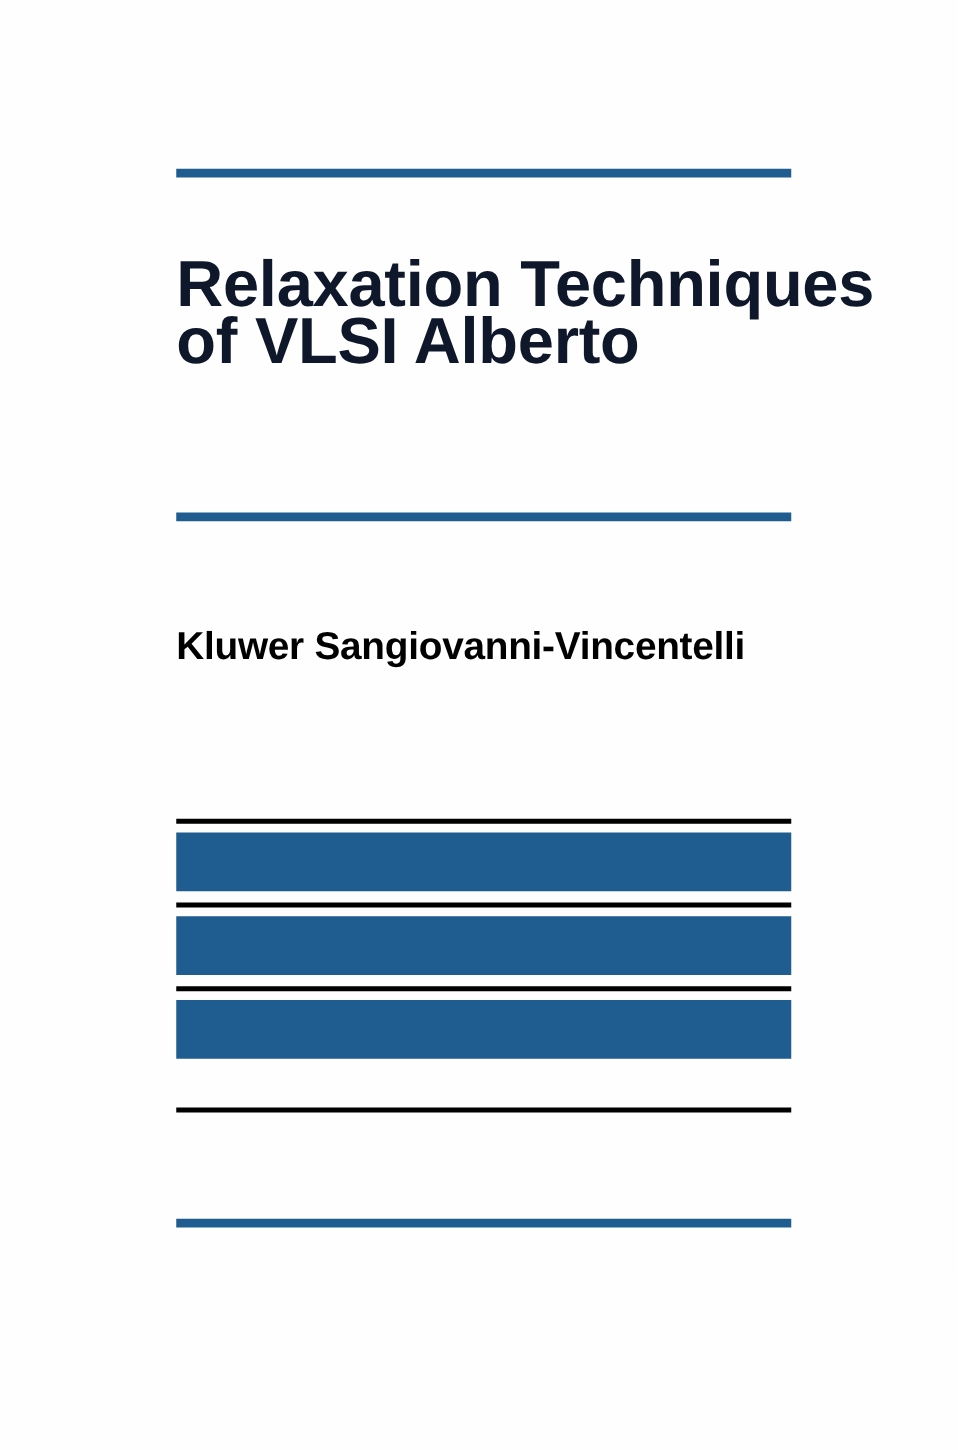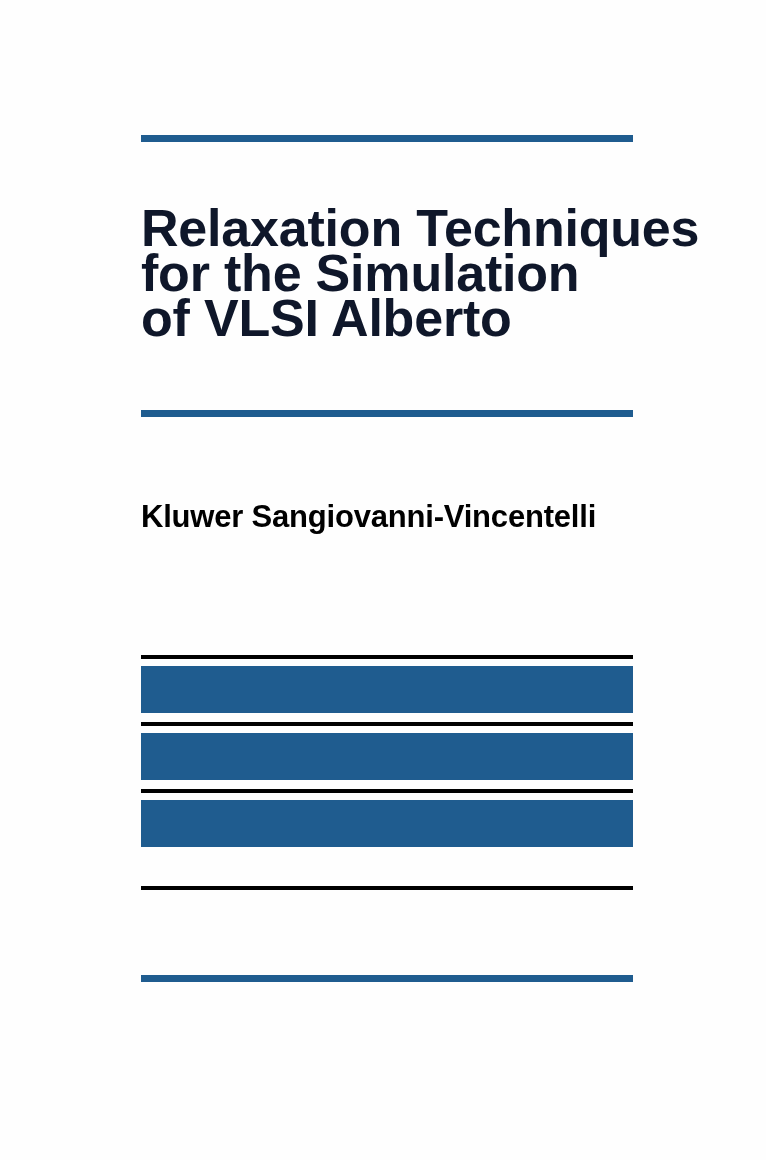--- a/index.html
+++ b/index.html
@@ -97,21 +97,20 @@
 </style>
 </head>
 <body>
 
 <div id="cover">
 
   <div class="col rule-blue" id="rule-top"></div>
 
   <div class="col" id="title-block">
     <div class="title-line">Relaxation Techniques</div>
-    <div class="title-line">for the Simulation</div>
     <div class="title-line">of VLSI Alberto</div>
   </div>
 
   <div class="col rule-blue" id="rule-mid"></div>
 
   <div class="col" id="author-block">
     <div class="author-line">Kluwer Sangiovanni-Vincentelli</div>
   </div>
 
   <div class="col" id="decor-block">

